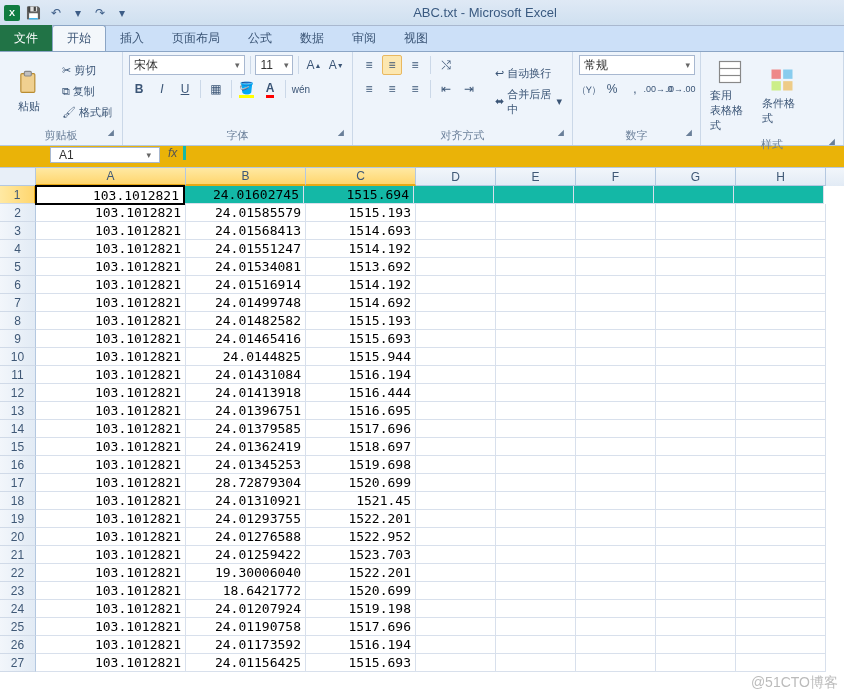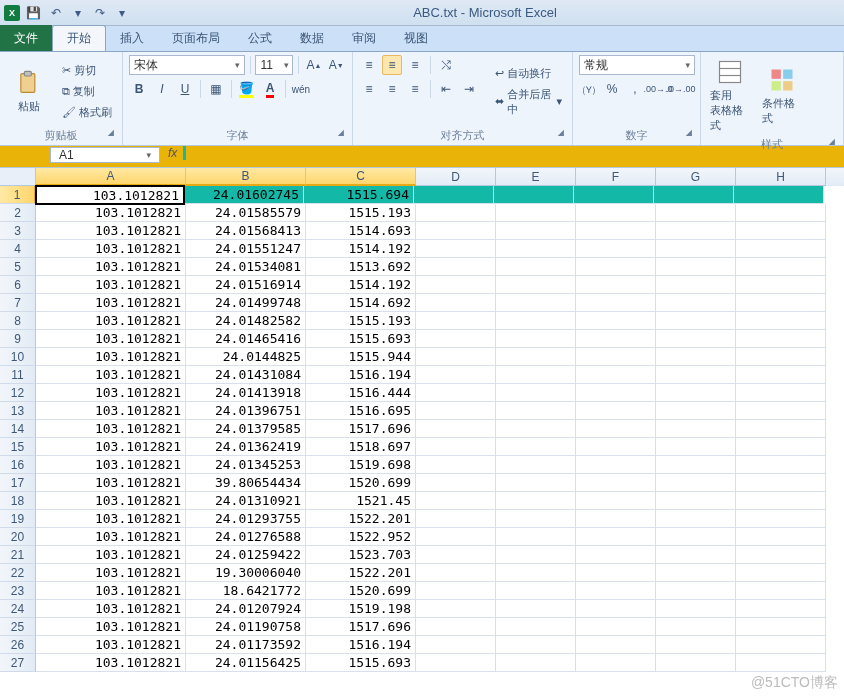--- a/index.html
+++ b/index.html
@@ -409,21 +409,21 @@
         <div class="cell" style="width: 110px;">1519.698</div>
         <div class="cell" style="width: 80px;"></div>
         <div class="cell" style="width: 80px;"></div>
         <div class="cell" style="width: 80px;"></div>
         <div class="cell" style="width: 80px;"></div>
         <div class="cell" style="width: 90px;"></div>
       </div>
       <div class="row-tr">
         <div class="rh">17</div>
         <div class="cell" style="width: 150px;">103.1012821</div>
-        <div class="cell" style="width: 120px;">39.80654434</div>
+        <div class="cell" style="width: 120px;">28.72879304</div>
         <div class="cell" style="width: 110px;">1520.699</div>
         <div class="cell" style="width: 80px;"></div>
         <div class="cell" style="width: 80px;"></div>
         <div class="cell" style="width: 80px;"></div>
         <div class="cell" style="width: 80px;"></div>
         <div class="cell" style="width: 90px;"></div>
       </div>
       <div class="row-tr">
         <div class="rh">18</div>
         <div class="cell" style="width: 150px;">103.1012821</div>

